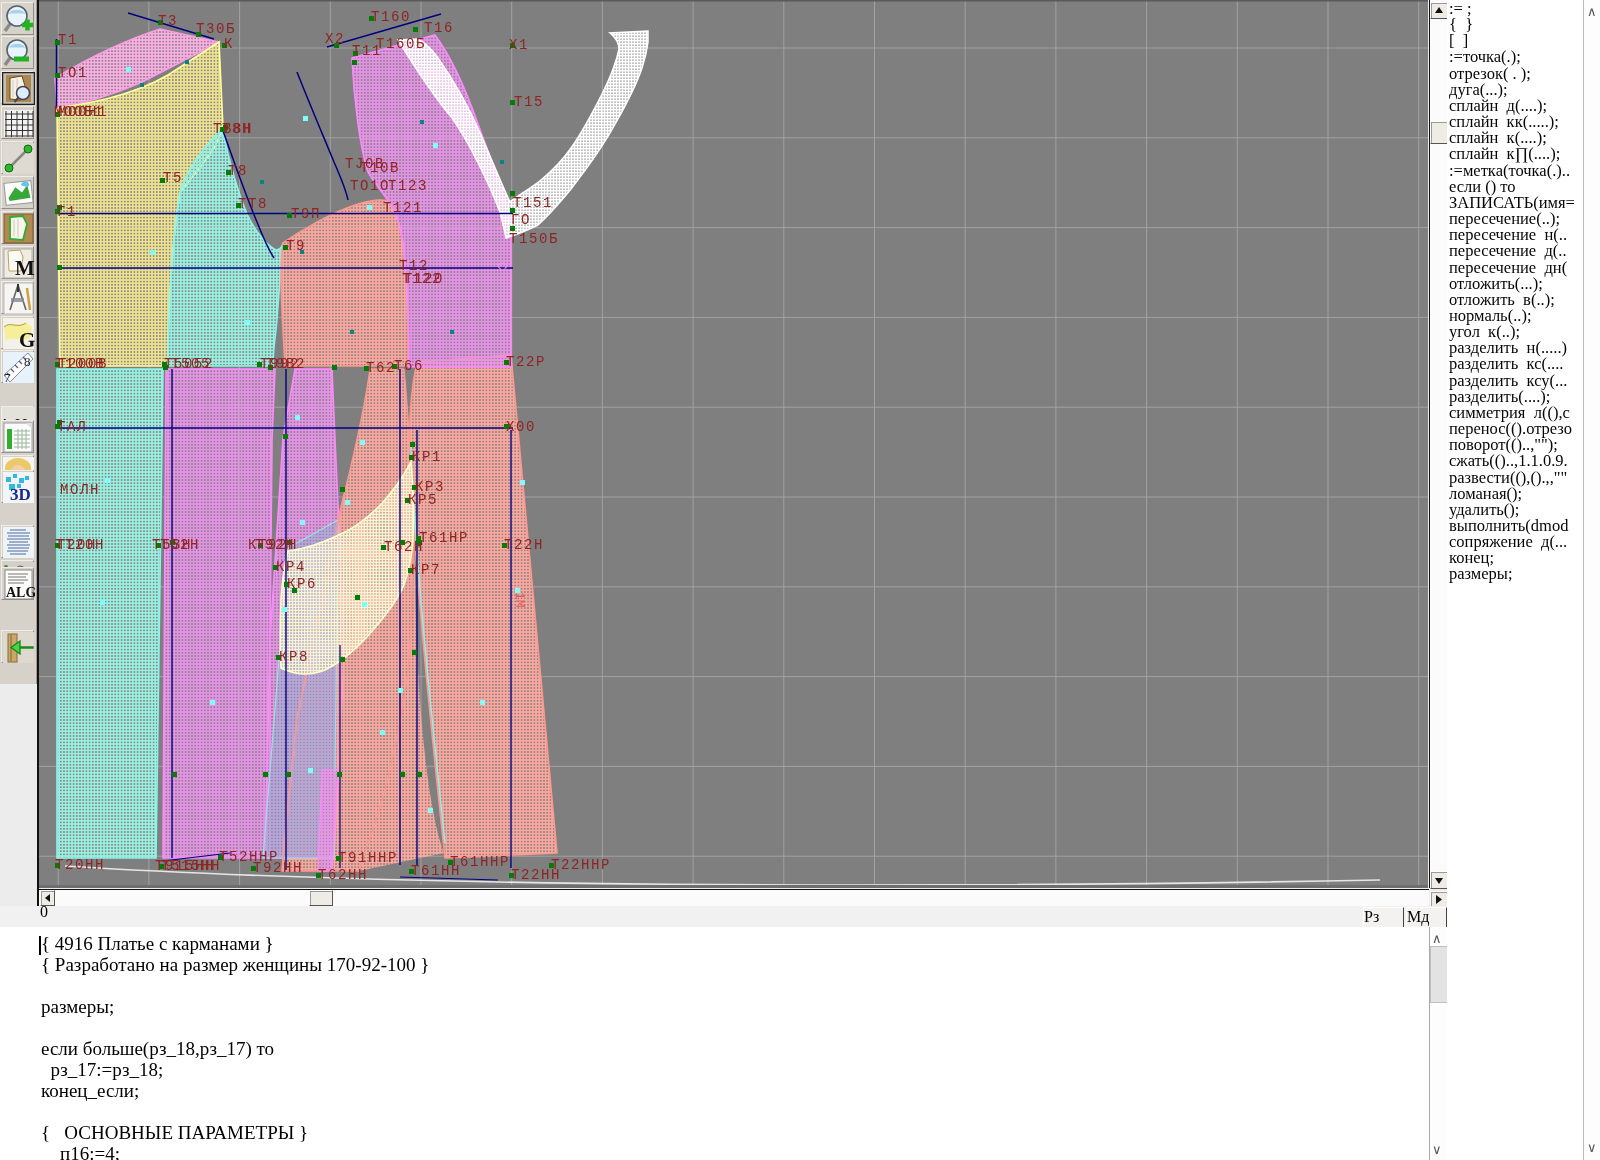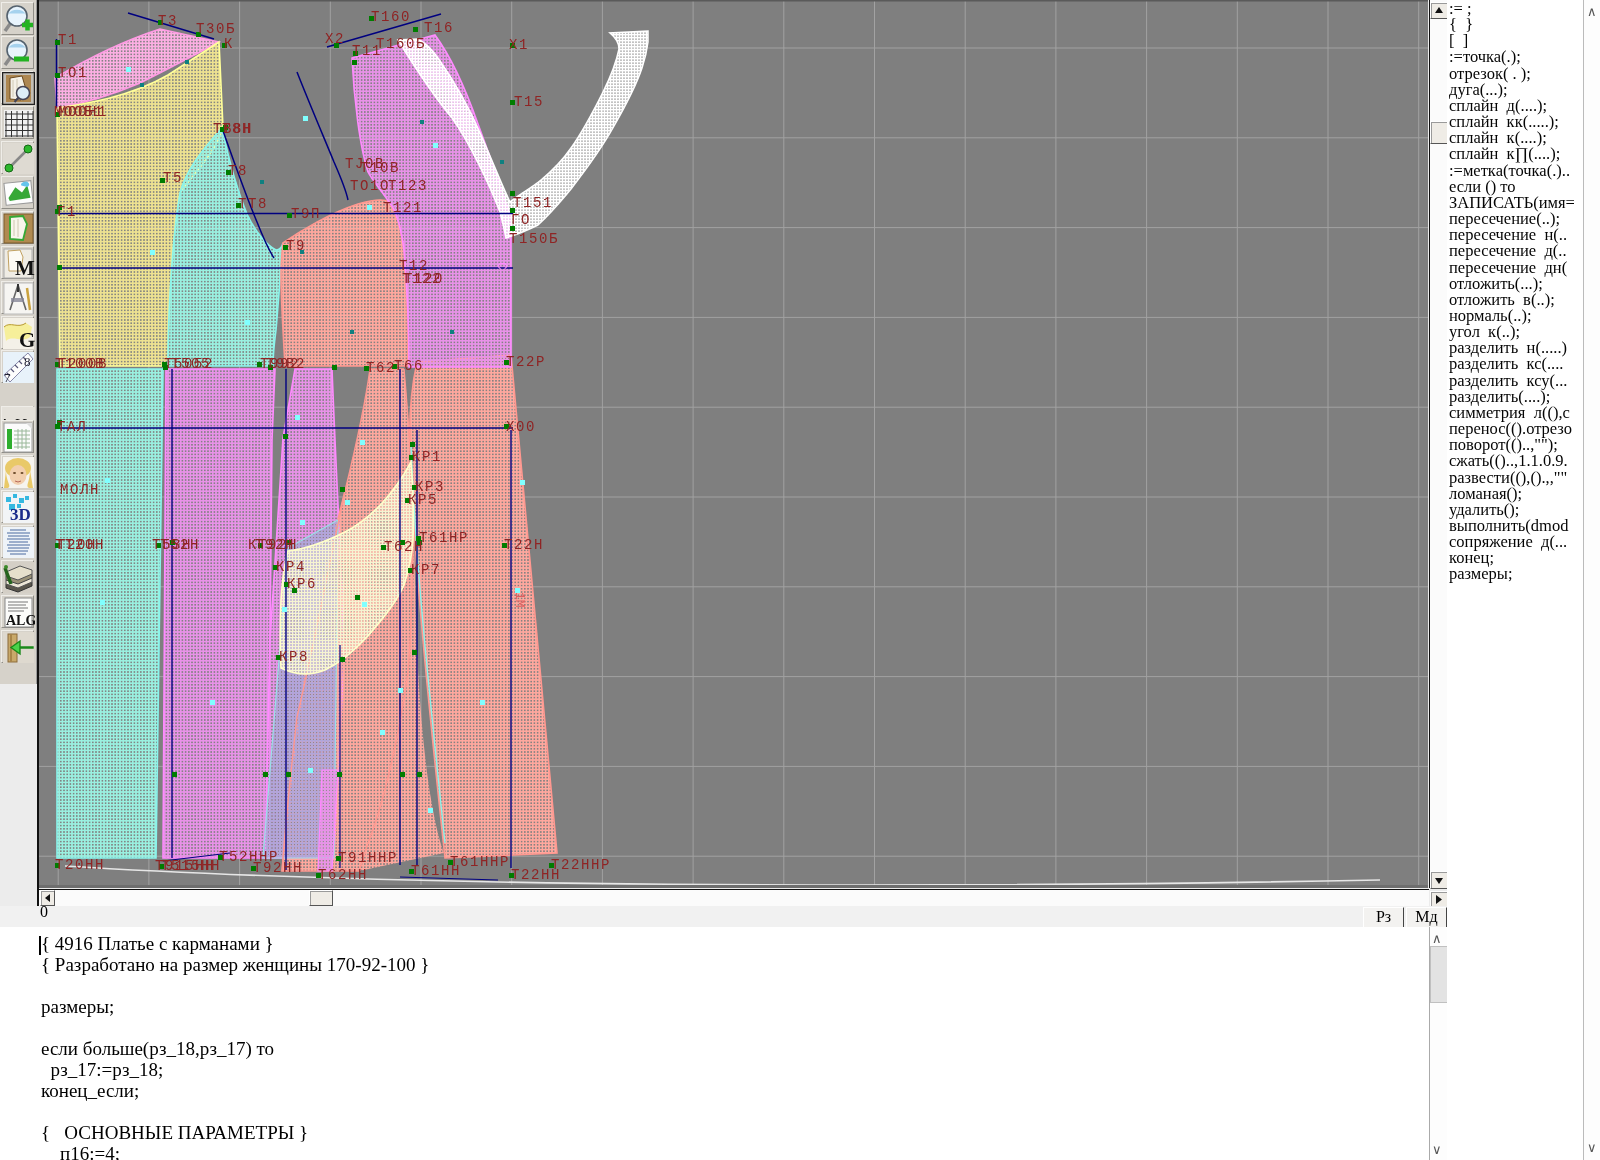--- a/index.html
+++ b/index.html
@@ -4,21 +4,21 @@
 html,body{margin:0;padding:0;width:1600px;height:1160px;overflow:hidden;background:#ececec;font-family:"Liberation Sans",sans-serif;}
 #root{position:absolute;left:0;top:0;width:1600px;height:1160px;}
 #toolbar{position:absolute;left:0;top:0;width:36px;height:684px;background:#d6d2ca;border-right:1px solid #9a9a9a;}
 .ic{position:absolute;left:1px;width:33px;height:33px;background:#d6d2ca;border-top:1px solid #efede8;border-left:1px solid #efede8;border-bottom:1px solid #8f8d86;border-right:1px solid #8f8d86;box-sizing:border-box;}
 #canvsvg{position:absolute;left:0;top:0;}
 #vsb{position:absolute;left:1429px;top:0;width:18px;height:888px;background:#fbfbfb;border-left:1px solid #111;}
 #hsb{position:absolute;left:39px;top:889px;width:1390px;height:16px;background:#fbfbfb;border-top:1px solid #111;}
 .sbtn{position:absolute;background:#efece6;border-top:1px solid #fff;border-left:1px solid #fff;border-right:1px solid #555;border-bottom:1px solid #555;box-shadow:1px 1px 0 #9a9a9a inset;}
 #statusrow{position:absolute;left:0;top:906px;width:1447px;height:21px;background:#f1f1f1;}
 #zerolbl{position:absolute;left:40px;top:903px;font-family:"Liberation Serif",serif;font-size:16px;color:#000;}
-.pbtn{position:absolute;top:907px;height:19px;background:#f3f2f0;border-top:1px solid #fff;border-left:1px solid #fff;border-right:1.5px solid #444;border-bottom:1.5px solid #444;font-family:"Liberation Serif",serif;font-size:16px;text-align:center;line-height:18px;color:#000;}
+.pbtn{position:absolute;top:907px;height:19px;background:#f3f2f0;border-top:1px solid #fff;border-left:1px solid #fff;border-right:1.5px solid #444;border-bottom:1.5px solid #444;font-family:"Liberation Serif",serif;font-size:16px;text-align:left;line-height:18px;color:#000;}
 #btext{position:absolute;left:0;top:927px;width:1429px;height:233px;background:#fff;font-family:"Liberation Serif",serif;font-size:19px;line-height:21px;color:#000;white-space:pre;}
 #btsb{position:absolute;left:1429px;top:927px;width:18px;height:233px;background:#fdfdfd;border-left:1px solid #aaa;}
 #rpanel{position:absolute;left:1447px;top:0;width:153px;height:1160px;background:#fff;}
 #rtext{position:absolute;left:2px;top:1px;width:133px;font-family:"Liberation Serif",serif;font-size:16.5px;line-height:16.15px;color:#050505;white-space:pre;overflow:hidden;height:1158px;}
 #rpsb{position:absolute;left:1583px;top:0;width:16px;height:1160px;background:#fdfdfd;border-left:1px solid #bbb;border-right:1px solid #bbb;}
 .chev{position:absolute;color:#555;font-size:13px;font-family:"Liberation Sans",sans-serif;}
 </style></head>
 <body>
 <div id="root">
 <svg id="canvsvg" width="1600" height="1160" viewBox="0 0 1600 1160">
@@ -348,21 +348,21 @@
 <div class="ic" style="top:455px"><svg width="33" height="33" viewBox="0 0 33 33">
           <rect x="1" y="1" width="31" height="31" fill="#f6f4ef"></rect>
           <ellipse cx="16" cy="12" rx="13" ry="10" fill="#e9c968"></ellipse>
           <ellipse cx="16" cy="19" rx="8.5" ry="10" fill="#f2cfae"></ellipse>
           <path d="M4,14 C4,26 10,30 6,32 L2,32 Z" fill="#e9c968"></path>
           <path d="M28,14 C28,26 23,30 27,32 L31,32 Z" fill="#e9c968"></path>
           <ellipse cx="12.5" cy="17" rx="1.5" ry="1" fill="#6a4a2a"></ellipse>
           <ellipse cx="20" cy="17" rx="1.5" ry="1" fill="#6a4a2a"></ellipse>
           <path d="M13,25 q3,2 6,0" stroke="#b86a5a" fill="none"></path>
         </svg></div>
-<div class="ic" style="top:490px"><svg width="33" height="33" viewBox="0 0 33 33">
+<div class="ic" style="top:470px"><svg width="33" height="33" viewBox="0 0 33 33">
           <rect x="1" y="1" width="31" height="31" fill="#f2f4f6"></rect>
           <g fill="#35b8e0">
             <rect x="4" y="6" width="5" height="5"></rect>
             <rect x="11" y="3" width="4" height="4"></rect>
             <rect x="17" y="7" width="5" height="5"></rect>
             <rect x="7" y="13" width="6" height="6"></rect>
             <rect x="15" y="13" width="4" height="4"></rect>
             <rect x="23" y="5" width="4" height="4"></rect>
           </g>
           <text x="8" y="29" font-family="Liberation Serif,serif" font-size="17" font-weight="bold" fill="#1a2a8a">3D</text>
@@ -383,21 +383,21 @@
         </svg></div>
 <div class="ic" style="top:560px"><svg width="33" height="33" viewBox="0 0 33 33">
           <rect x="1" y="1" width="31" height="31" fill="#d4cfc6"></rect>
           <path d="M4,23 L18,17 L30,21 L30,25 L16,31 L4,27 Z" fill="#5a564c" stroke="#333"></path>
           <path d="M4,19 L18,13 L30,17 L30,21 L16,27 L4,23 Z" fill="#ece6d6" stroke="#555"></path>
           <path d="M4,15 L18,9 L30,13 L30,17 L16,23 L4,19 Z" fill="#9a9278" stroke="#444"></path>
           <path d="M4,11 L18,5 L30,9 L30,13 L16,19 L4,15 Z" fill="#e6e0cc" stroke="#555"></path>
           <path d="M3,7 l6,16" stroke="#26641e" stroke-width="3.5"></path>
           <circle cx="4" cy="6" r="2" fill="#3a8a2a"></circle>
         </svg></div>
-<div class="ic" style="top:595px"><svg width="33" height="33" viewBox="0 0 33 33">
+<div class="ic" style="top:567px"><svg width="33" height="33" viewBox="0 0 33 33">
           <rect x="3" y="2" width="27" height="29" fill="#fcfcfa" stroke="#888"></rect>
           <g stroke="#777" stroke-width="1">
             <path d="M6,6 H26"></path>
             <path d="M6,9 H24"></path>
             <path d="M6,12 H26"></path>
             <path d="M6,15 H22"></path>
           </g>
           <text x="4" y="29" font-family="Liberation Serif,serif" font-size="14" font-weight="bold" fill="#111">ALG</text>
         </svg></div>
 <div class="ic" style="top:630px"><svg width="33" height="33" viewBox="0 0 33 33">

